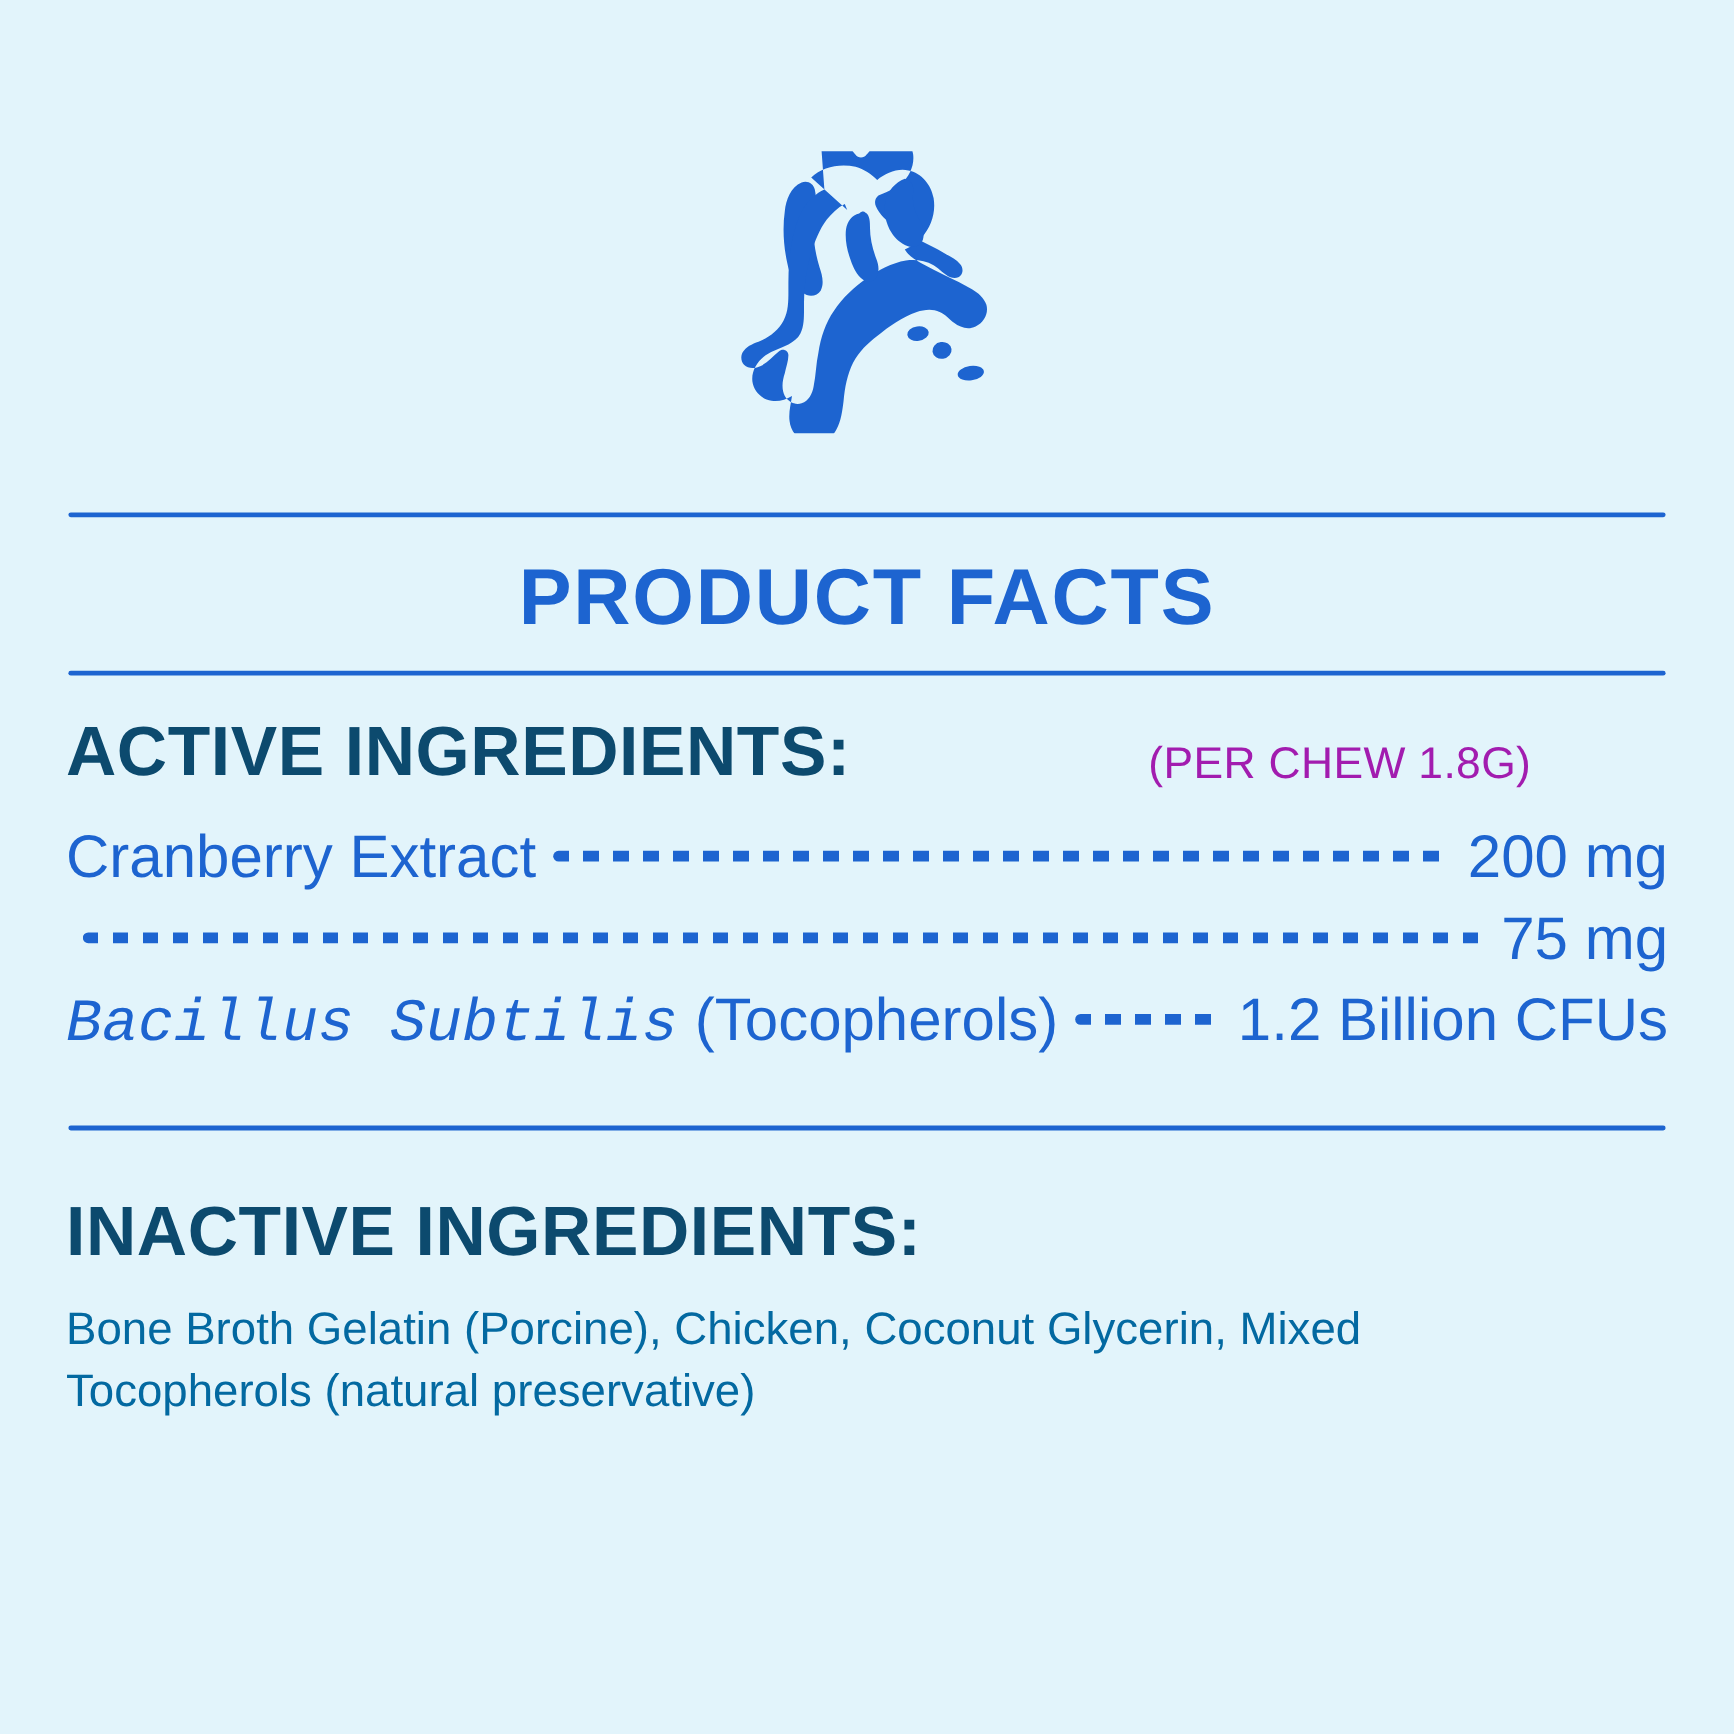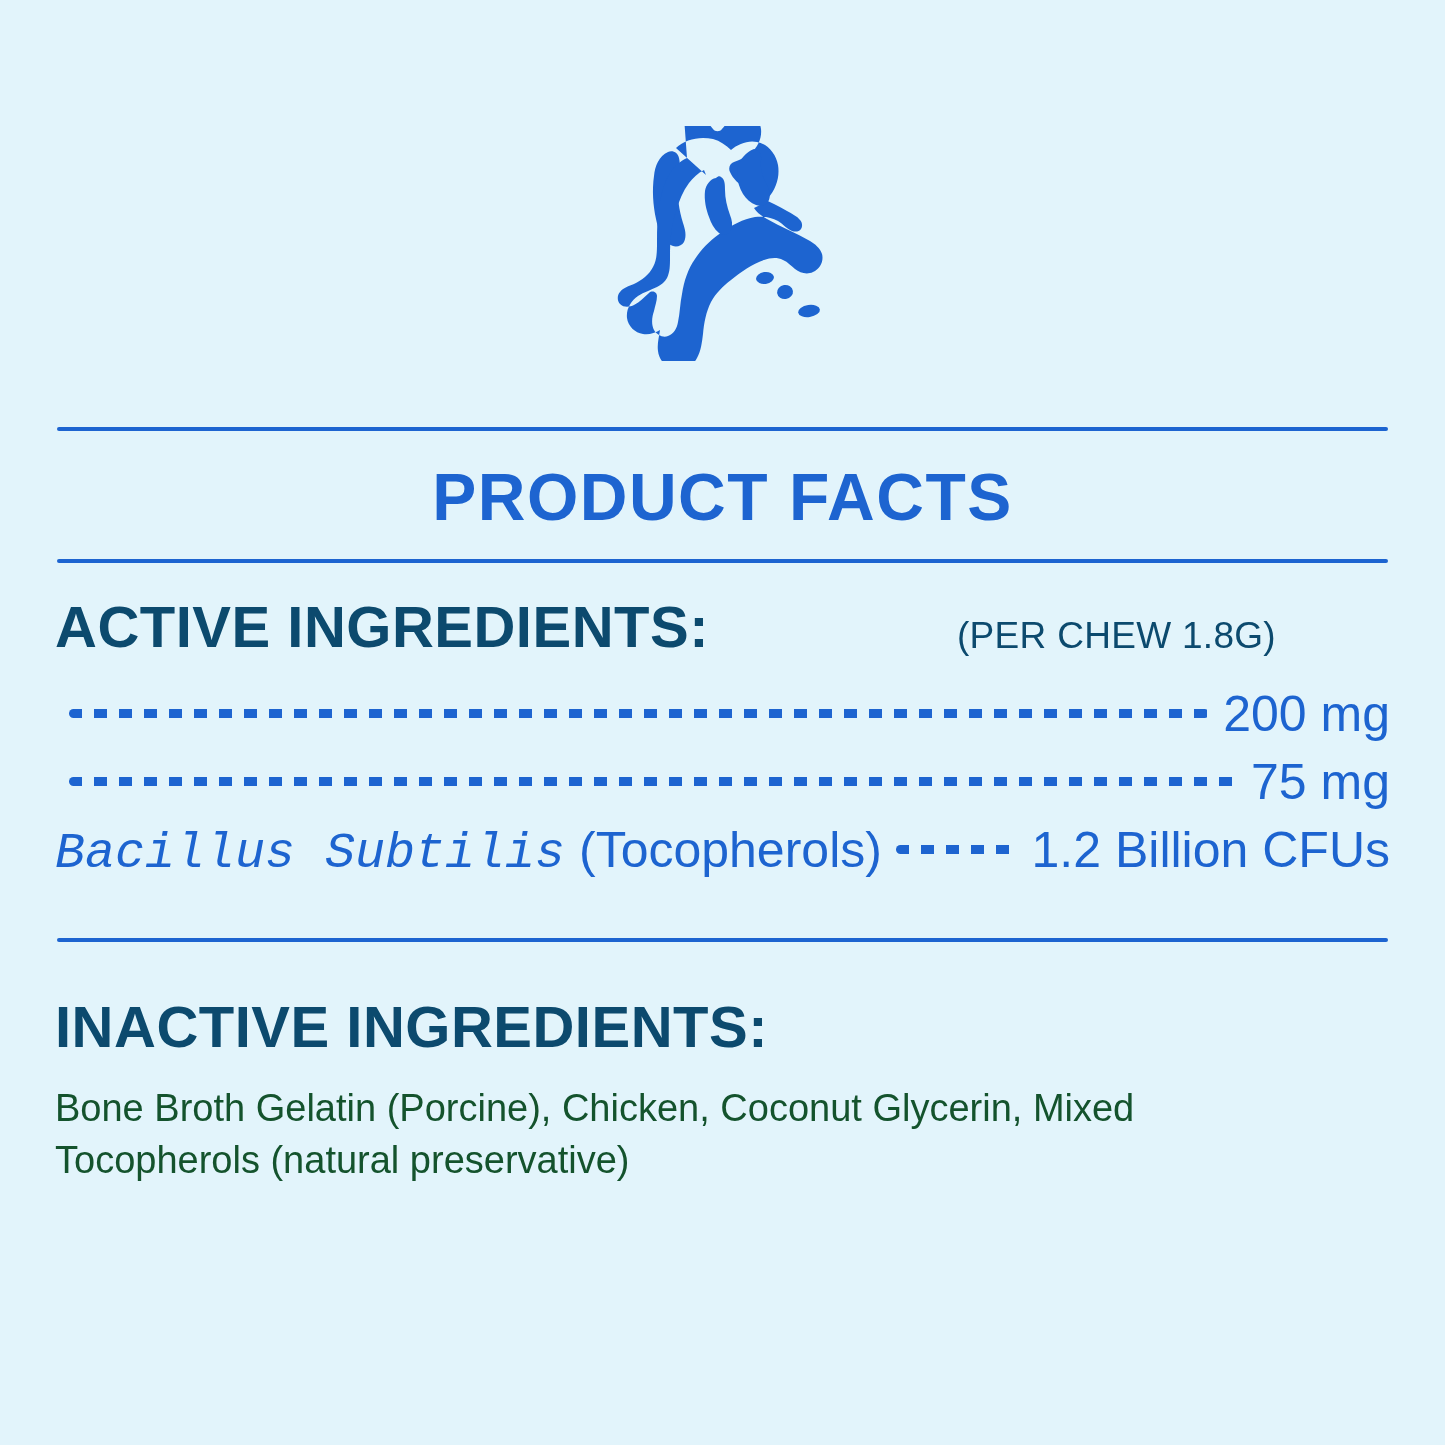--- a/index.html
+++ b/index.html
@@ -80,21 +80,21 @@
   .inactive-head { left: 55px; top: 995px; }
 
   .per-chew {
     position: absolute;
     right: 55px;
     top: 614px;
     font-size: 37px;
     font-weight: 400;
     letter-spacing: 0.3px;
     line-height: 44px;
-    color: #0c4a6e;
+    color: #a21caf;
     white-space: nowrap;
   }
 
   
   .ing-list {
     position: absolute;
     left: 55px;
     top: 680px;
     width: 1335px;
   }
@@ -132,21 +132,21 @@
 
   
   .inactive-body {
     position: absolute;
     left: 55px;
     top: 1082px;
     width: 1160px;
     font-size: 38px;
     font-weight: 400;
     line-height: 52px;
-    color: #14532d;
+    color: #0369a1;
   }
 </style>
 </head>
 <body>
 
 <div class="panel">
 
   <div class="logo-wrap">
     <svg width="220" height="235" viewBox="0 0 220 235" fill="none" aria-hidden="true">
       <g fill="#1d64d0">
@@ -171,20 +171,23 @@
   <div class="rule rule-3"></div>
 
   <div class="facts-title">PRODUCT FACTS</div>
 
   <div class="section-head active-head">ACTIVE INGREDIENTS:</div>
   <div class="per-chew">(PER CHEW 1.8G)</div>
 
   <div class="ing-list">
 
     <div class="ing-row">
+      <span class="ing-name">
+        <span>Cranberry Extract</span>
+      </span>
       <span class="ing-leader"></span>
       <span class="ing-value">200 mg</span>
     </div>
 
     <div class="ing-row">
       <span class="ing-leader"></span>
       <span class="ing-value">75 mg</span>
     </div>
 
     <div class="ing-row">

